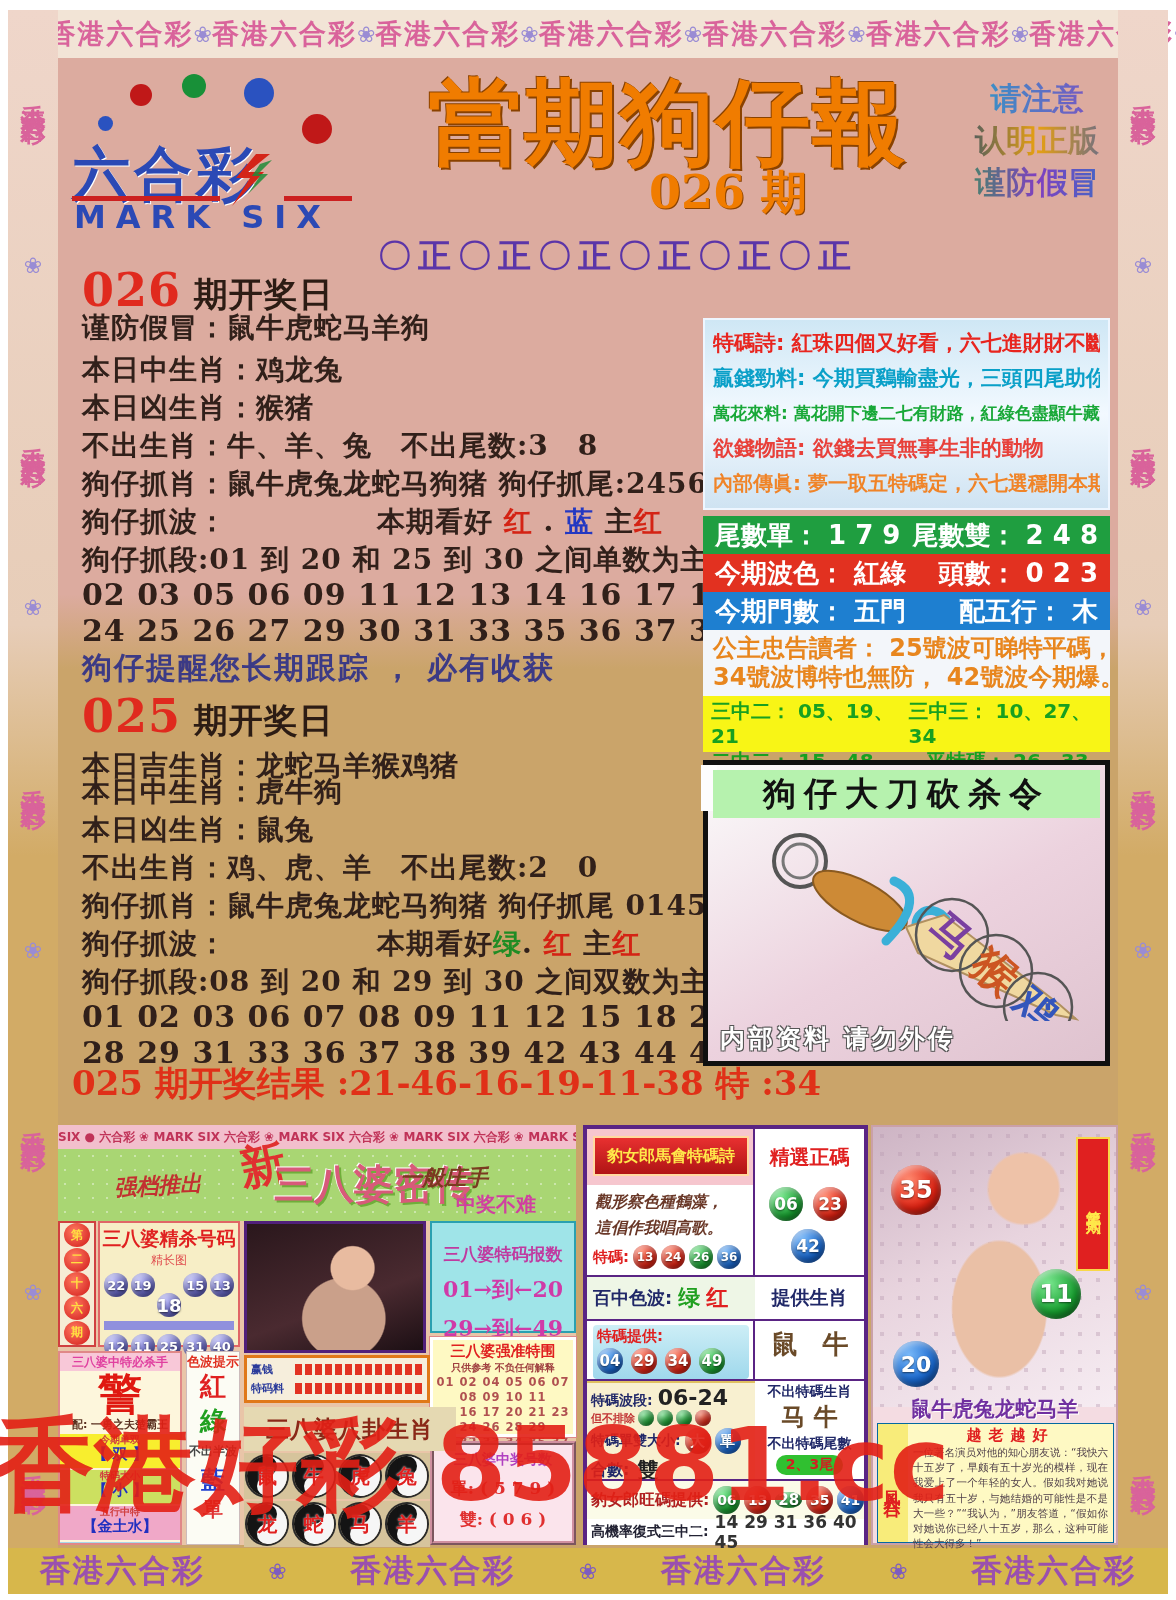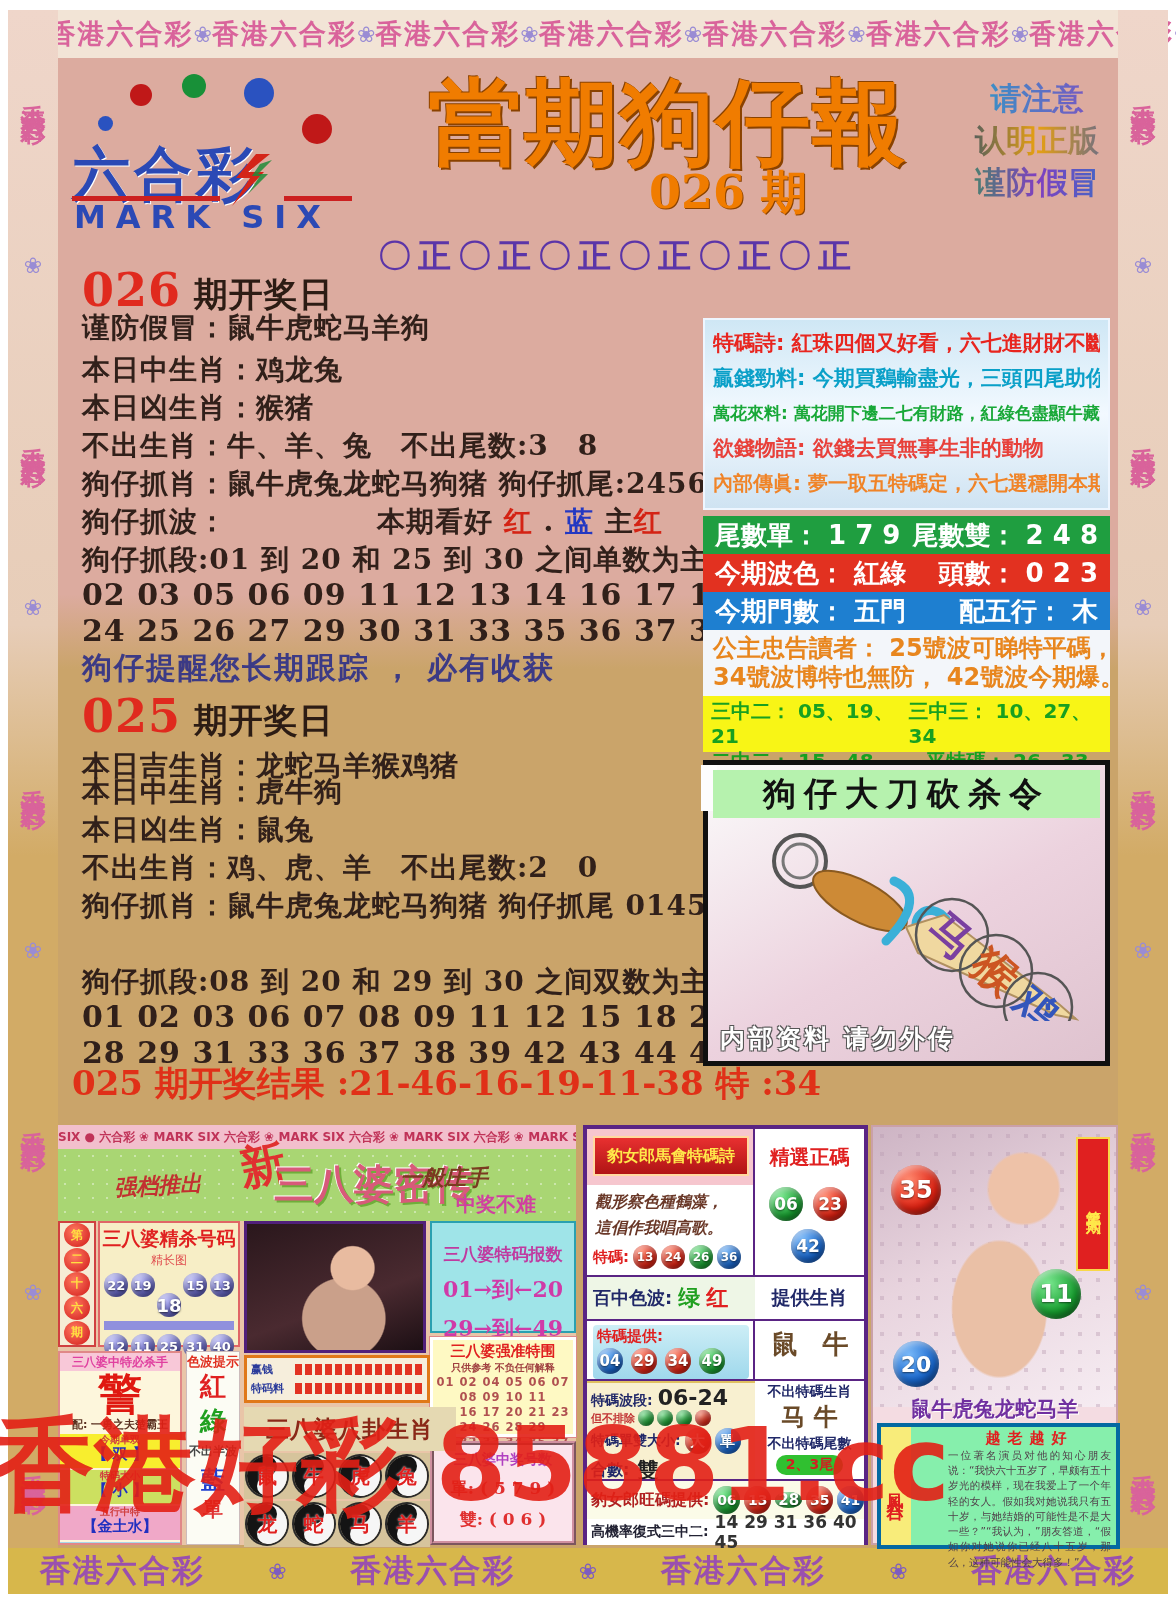--- a/index.html
+++ b/index.html
@@ -176,21 +176,21 @@
      background:radial-gradient(circle at 62% 22%,#eec2a8 0 13%,transparent 14%),
                 radial-gradient(ellipse at 52% 65%,#eac0a6 0 26%,transparent 27%),
                 radial-gradient(#b89ab066 18%,transparent 19%),
                 linear-gradient(155deg,#cdb4c4,#e8d4de 45%,#f6ecf2);
      background-size:auto,auto,18px 18px,auto;}
   #c-issue{position:absolute;right:6px;top:10px;width:30px;height:130px;background:#e02020;border:2px solid #f8d848;
      display:flex;align-items:center;justify-content:center;}
   #c-issue span{writing-mode:vertical-rl;text-orientation:upright;color:#ffe84a;font-size:15px;font-weight:bold;letter-spacing:2px;}
   #c-zodiac{position:absolute;left:0;top:268px;width:100%;text-align:center;font:bold 21px "DejaVu Serif",serif;color:#7030a0;
      text-shadow:1px 1px 0 #fff;}
-  #c-story{position:absolute;left:4px;top:296px;width:235px;height:118px;background:#86efac;border:4px solid #0369a1;display:flex;gap:32px;}
+  #c-story{position:absolute;left:4px;top:296px;width:235px;height:118px;background:#fef9c3;border:1px solid #0369a1;display:flex;}
   #c-fy{width:30px;background:#f8ec7a;display:flex;align-items:center;justify-content:center;}
   #c-fy span{writing-mode:vertical-rl;text-orientation:upright;color:#e02020;font-size:17px;font-weight:bold;letter-spacing:3px;}
   #c-main{flex:1;padding:2px 5px;}
   #c-st{text-align:center;color:#e02020;font-size:15px;font-weight:bold;letter-spacing:7px;}
   #c-txt{font-size:10.5px;color:#50404a;line-height:1.45;text-align:justify;}
   
   #wm{position:absolute;left:-8px;top:1398px;font-size:102px;font-weight:bold;color:#e32016;opacity:.9;white-space:nowrap;
      letter-spacing:0px;z-index:50;font-family:"DejaVu Sans",sans-serif;}
 </style>
 </head>
@@ -284,20 +284,21 @@
       <div class="ln" style="top:358px;font-size:30px;">24 25 26 27 29 30 31 33 35 36 37 39 44 49</div>
 
       <div id="reminder">狗仔提醒您长期跟踪 ， 必有收获</div>
 
       <div class="ln" style="top:434px;"><span class="hnum">025</span><span class="hrest"> 期开奖日</span></div>
       <div class="ln" style="top:492px;">本日吉生肖：龙蛇马羊猴鸡猪</div>
       <div class="ln" style="top:518px;">本日中生肖：虎牛狗</div>
       <div class="ln" style="top:556px;">本日凶生肖：鼠兔</div>
       <div class="ln" style="top:594px;">不出生肖：鸡、虎、羊　不出尾数:2　0</div>
       <div class="ln" style="top:632px;">狗仔抓肖：鼠牛虎兔龙蛇马狗猪 狗仔抓尾 014567</div>
+      <div class="ln" style="top:670px;"><span>狗仔抓波：</span><span class="gap"></span><span>本期看好</span><span class="grn">绿</span><span>. </span><span class="red">红</span><span> 主</span><span class="red">红</span></div>
       <div class="ln" style="top:708px;">狗仔抓段:08 到 20 和 29 到 30 之间双数为主</div>
       <div class="ln" style="top:744px;font-size:30px;">01 02 03 06 07 08 09 11 12 15 18 21 24 26 27</div>
       <div class="ln" style="top:780px;font-size:30px;">28 29 31 33 36 37 38 39 42 43 44 45 47 48</div>
 
       <div id="result">025 期开奖结果 :21-46-16-19-11-38 特 :34</div>
       <div id="dots">……………</div>
     </div>
 
     <div id="poembox" class="rbox">
       <div class="prow p0"><span>特碼詩:</span> <span>紅珠四個又好看，六七進財財不斷</span></div>

